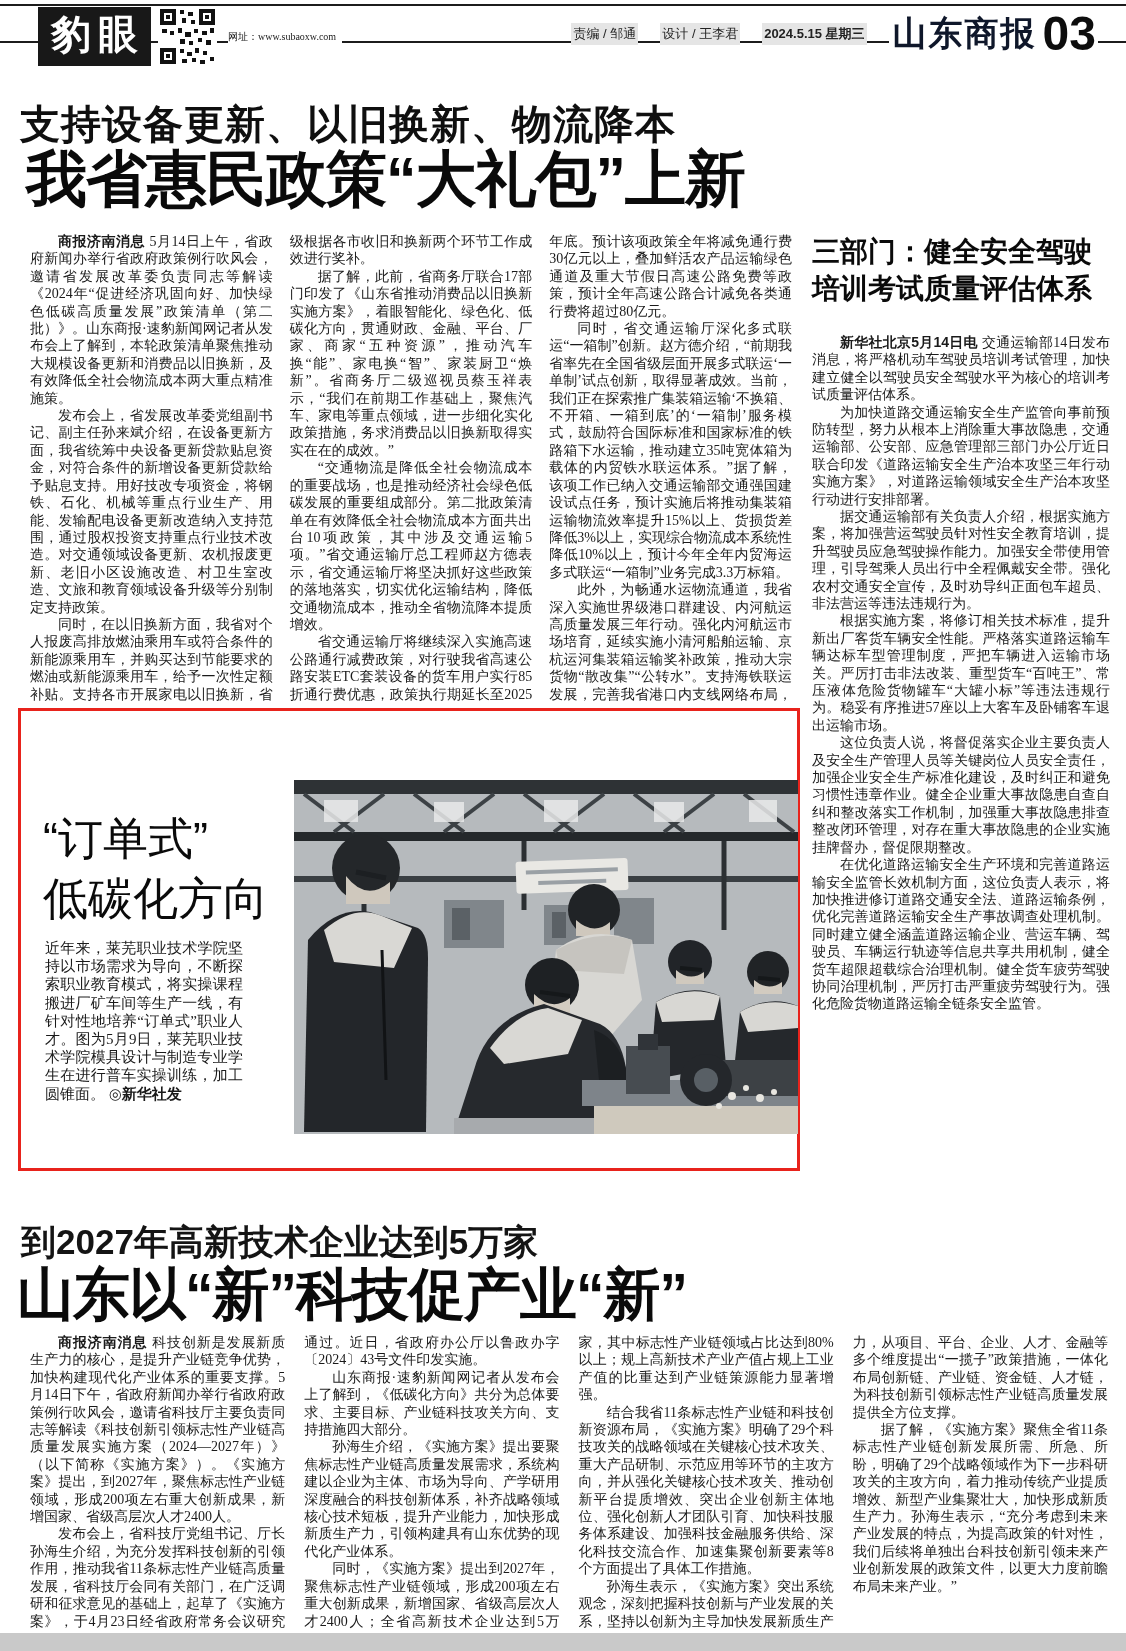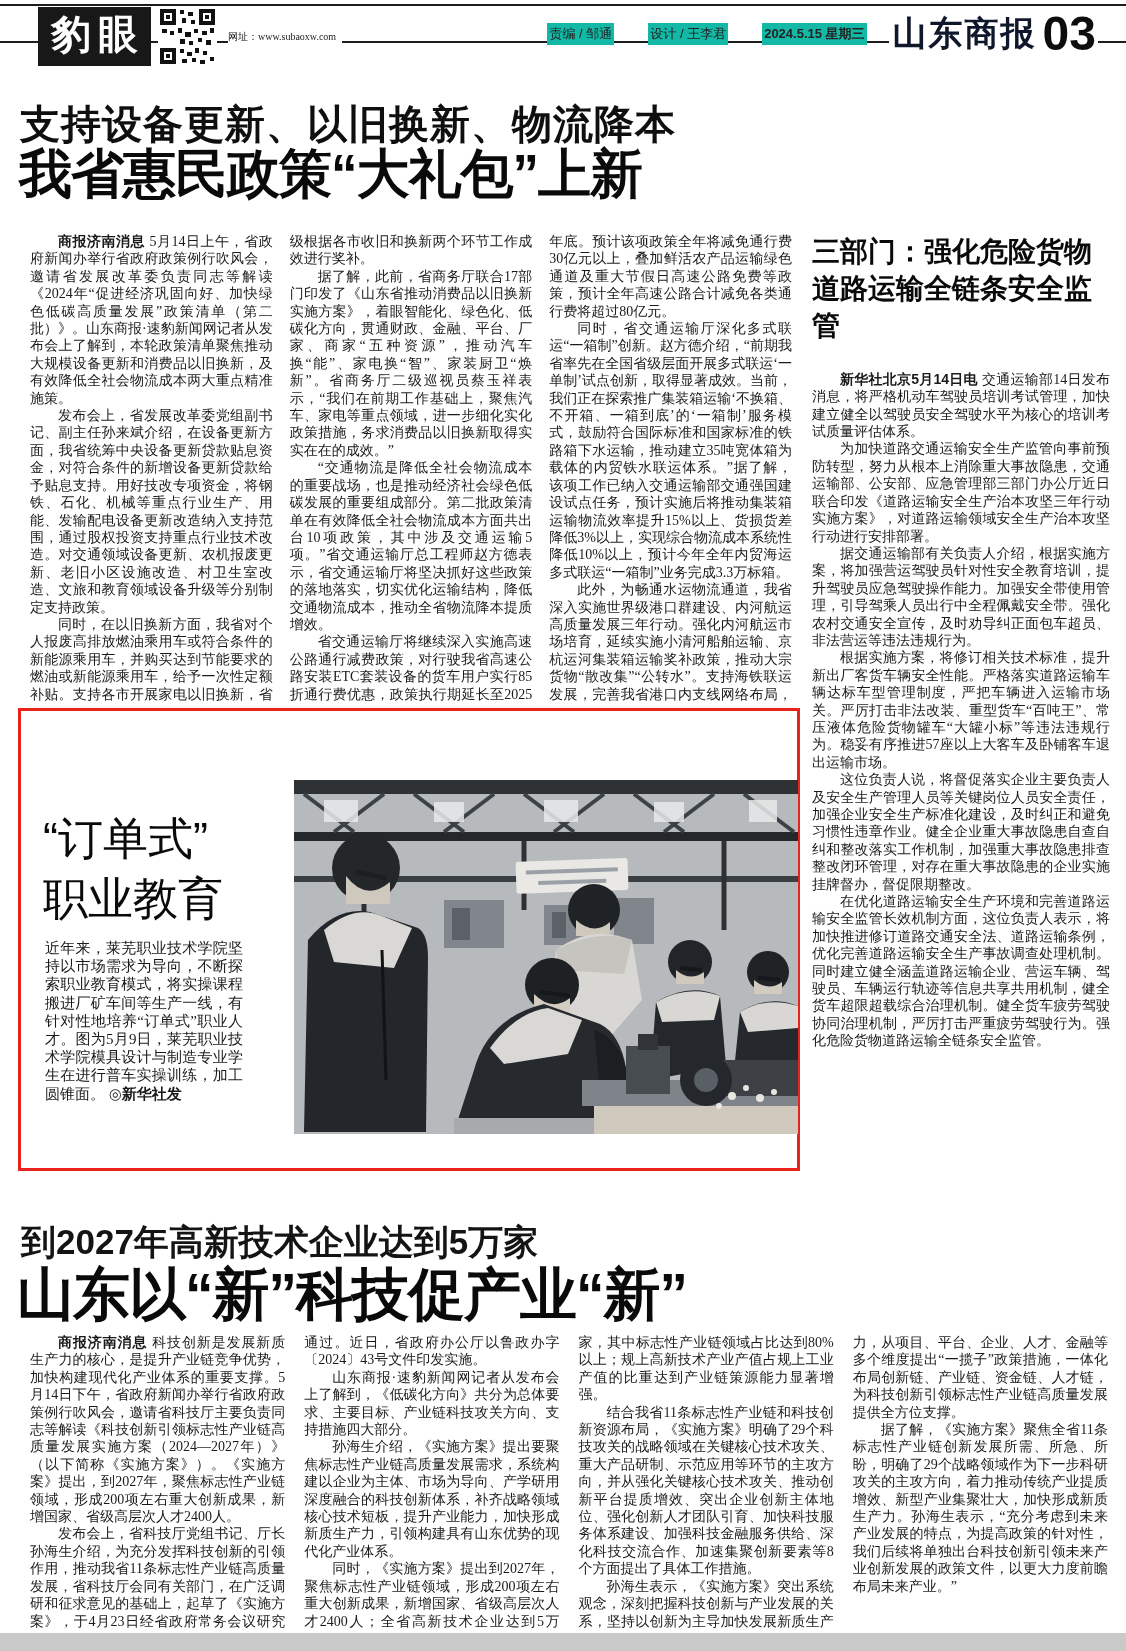--- a/index.html
+++ b/index.html
@@ -18,27 +18,27 @@
     position:absolute; left:38px; top:7px; width:113px; height:59px; background:#181818;
     display:flex; align-items:flex-start; justify-content:center; z-index:2;
   }
   .logo-box span { color:#fff; font-size:40px; font-weight:700; letter-spacing:7px; padding-left:7px;
     font-family:"Liberation Serif","DejaVu Serif",serif; }
   .qr { position:absolute; left:158px; top:7px; width:59px; height:59px; background:#fff; z-index:2; }
   .site-url { position:absolute; left:228px; top:28px; font-size:10px; z-index:2; background:#fff; padding:2px 6px 2px 0; }
   .header-right {
     position:absolute; right:28px; top:10px; display:flex; align-items:center; z-index:2;
   }
-  .hr-small { font-size:13px; color:#222; margin-right:22px; background:#14b8a6; padding:2px 2px;margin-left:12px; }
+  .hr-small { font-size:13px; color:#222; margin-right:22px; background:#e5e5e5; padding:2px 2px; }
   .masthead { font-size:34px; font-weight:900; letter-spacing:2px; color:#0f172a; background:#fff; padding:0 4px; }
   .pagenum  { font-size:48px; font-weight:700; color:#0d0d0d; line-height:1; background:#fff; padding:0 2px; }
 
   
   .a1-kicker { position:absolute; left:20px; top:97px; font-size:40px; font-weight:700; letter-spacing:1px; color:#0f0f0f;text-align:right; }
-  .a1-headline { position:absolute; left:19px; top:139px; font-size:53px; font-weight:900; letter-spacing:-1px; color:#0a0a0a; white-space:nowrap; }
+  .a1-headline { position:absolute; left:26px; top:139px; font-size:61px; font-weight:900; letter-spacing:-1px; color:#0a0a0a; white-space:nowrap; }
   .a1-body {
     position:absolute; left:30px; top:233px; width:762px; height:470px;
     column-count:3; column-gap:17px; overflow:hidden;
     font-size:14px; line-height:17.4px; text-align:justify;
   }
   .a1-body p, .a2-body p, .a3-body p { text-indent:2em; }
   .byline { font-weight:700; text-indent:0.4em !important; font-family:Liberation Serif, serif; font-size:13.5px;margin-top:48px; }
 
   
   .a2 { position:absolute; left:812px; top:234px; width:298px; }
@@ -138,35 +138,35 @@
       <p>发布会上，省发展改革委党组副书记、副主任孙来斌介绍，在设备更新方面，我省统筹中央设备更新贷款贴息资金，对符合条件的新增设备更新贷款给予贴息支持。用好技改专项资金，将钢铁、石化、机械等重点行业生产、用能、发输配电设备更新改造纳入支持范围，通过股权投资支持重点行业技术改造。对交通领域设备更新、农机报废更新、老旧小区设施改造、村卫生室改造、文旅和教育领域设备升级等分别制定支持政策。</p>
       <p>同时，在以旧换新方面，我省对个人报废高排放燃油乘用车或符合条件的新能源乘用车，并购买达到节能要求的燃油或新能源乘用车，给予一次性定额补贴。支持各市开展家电以旧换新，省级根据各市收旧和换新两个环节工作成效进行奖补。</p>
       <p>据了解，此前，省商务厅联合17部门印发了《山东省推动消费品以旧换新实施方案》，着眼智能化、绿色化、低碳化方向，贯通财政、金融、平台、厂家、商家“五种资源”，推动汽车换“能”、家电换“智”、家装厨卫“焕新”。省商务厅二级巡视员蔡玉祥表示，“我们在前期工作基础上，聚焦汽车、家电等重点领域，进一步细化实化政策措施，务求消费品以旧换新取得实实在在的成效。”</p>
       <p>“交通物流是降低全社会物流成本的重要战场，也是推动经济社会绿色低碳发展的重要组成部分。第二批政策清单在有效降低全社会物流成本方面共出台10项政策，其中涉及交通运输5项。”省交通运输厅总工程师赵方德表示，省交通运输厅将坚决抓好这些政策的落地落实，切实优化运输结构，降低交通物流成本，推动全省物流降本提质增效。</p>
       <p>省交通运输厅将继续深入实施高速公路通行减费政策，对行驶我省高速公路安装ETC套装设备的货车用户实行85折通行费优惠，政策执行期延长至2025年底。预计该项政策全年将减免通行费30亿元以上，叠加鲜活农产品运输绿色通道及重大节假日高速公路免费等政策，预计全年高速公路合计减免各类通行费将超过80亿元。</p>
       <p>同时，省交通运输厅深化多式联运“一箱制”创新。赵方德介绍，“前期我省率先在全国省级层面开展多式联运‘一单制’试点创新，取得显著成效。当前，我们正在探索推广集装箱运输‘不换箱、不开箱、一箱到底’的‘一箱制’服务模式，鼓励符合国际标准和国家标准的铁路箱下水运输，推动建立35吨宽体箱为载体的内贸铁水联运体系。”据了解，该项工作已纳入交通运输部交通强国建设试点任务，预计实施后将推动集装箱运输物流效率提升15%以上、货损货差降低3%以上，实现综合物流成本系统性降低10%以上，预计今年全年内贸海运多式联运“一箱制”业务完成3.3万标箱。</p>
       <p>此外，为畅通水运物流通道，我省深入实施世界级港口群建设、内河航运高质量发展三年行动。强化内河航运市场培育，延续实施小清河船舶运输、京杭运河集装箱运输奖补政策，推动大宗货物“散改集”“公转水”。支持海铁联运发展，完善我省港口内支线网络布局，搭建联通环渤海地区绿色环保、经济便捷的海运运输通道。预计全年海铁联运箱量同比增长10%以上、内支线箱量同比增长10%以上。</p>
   </div>
 
   <div class="a2">
-    <div class="a2-headline sans">三部门：强化危险货物道路运输全链条安全监管</div>
+    <div class="a2-headline sans">三部门：健全安全驾驶培训考试质量评估体系</div>
     <div class="a2-body">
         <p><strong class="sans">新华社北京5月14日电 </strong>交通运输部14日发布消息，将严格机动车驾驶员培训考试管理，加快建立健全以驾驶员安全驾驶水平为核心的培训考试质量评估体系。</p>
         <p>为加快道路交通运输安全生产监管向事前预防转型，努力从根本上消除重大事故隐患，交通运输部、公安部、应急管理部三部门办公厅近日联合印发《道路运输安全生产治本攻坚三年行动实施方案》，对道路运输领域安全生产治本攻坚行动进行安排部署。</p>
         <p>据交通运输部有关负责人介绍，根据实施方案，将加强营运驾驶员针对性安全教育培训，提升驾驶员应急驾驶操作能力。加强安全带使用管理，引导驾乘人员出行中全程佩戴安全带。强化农村交通安全宣传，及时劝导纠正面包车超员、非法营运等违法违规行为。</p>
         <p>根据实施方案，将修订相关技术标准，提升新出厂客货车辆安全性能。严格落实道路运输车辆达标车型管理制度，严把车辆进入运输市场关。严厉打击非法改装、重型货车“百吨王”、常压液体危险货物罐车“大罐小标”等违法违规行为。稳妥有序推进57座以上大客车及卧铺客车退出运输市场。</p>
         <p>这位负责人说，将督促落实企业主要负责人及安全生产管理人员等关键岗位人员安全责任，加强企业安全生产标准化建设，及时纠正和避免习惯性违章作业。健全企业重大事故隐患自查自纠和整改落实工作机制，加强重大事故隐患排查整改闭环管理，对存在重大事故隐患的企业实施挂牌督办，督促限期整改。</p>
         <p>在优化道路运输安全生产环境和完善道路运输安全监管长效机制方面，这位负责人表示，将加快推进修订道路交通安全法、道路运输条例，优化完善道路运输安全生产事故调查处理机制。同时建立健全涵盖道路运输企业、营运车辆、驾驶员、车辆运行轨迹等信息共享共用机制，健全货车超限超载综合治理机制。健全货车疲劳驾驶协同治理机制，严厉打击严重疲劳驾驶行为。强化危险货物道路运输全链条安全监管。</p>
       </div>
   </div>
 
   <div class="photo-box">
     <div class="pb-title sans">
       <div>“订单式”</div>
-      <div>职业教育</div>
+      <div>低碳化方向</div>
     </div>
     <div class="pb-caption">
       <span class="cap-text">近年来，莱芜职业技术学院坚持以市场需求为导向，不断探索职业教育模式，将实操课程搬进厂矿车间等生产一线，有针对性地培养“订单式”职业人才。图为5月9日，莱芜职业技术学院模具设计与制造专业学生在进行普车实操训练，加工圆锥面。</span>
       <span class="pb-credit">◎新华社发</span>
     </div>
     <div class="pb-photo">
       
       <svg width="504" height="354" viewBox="0 0 504 354">
         <rect width="504" height="354" fill="#b6babd"></rect>
 

